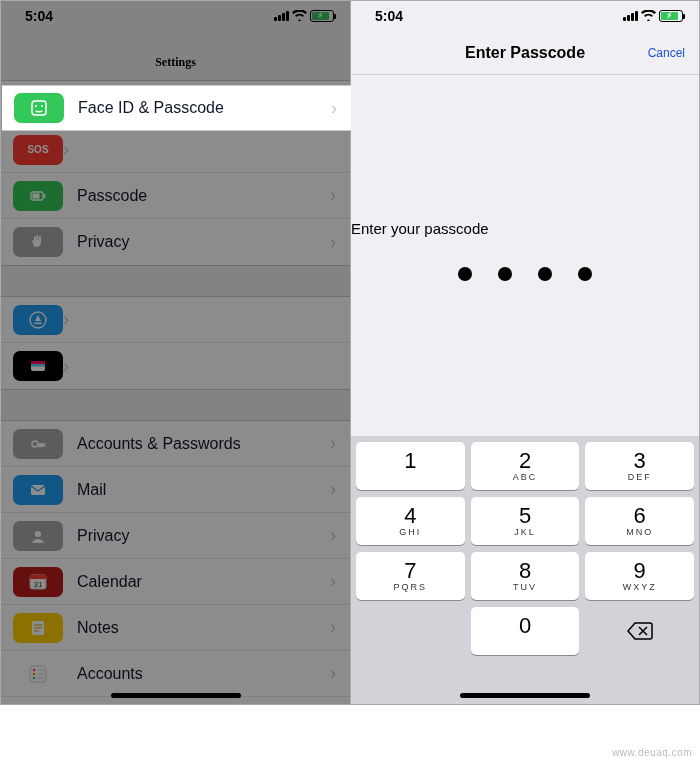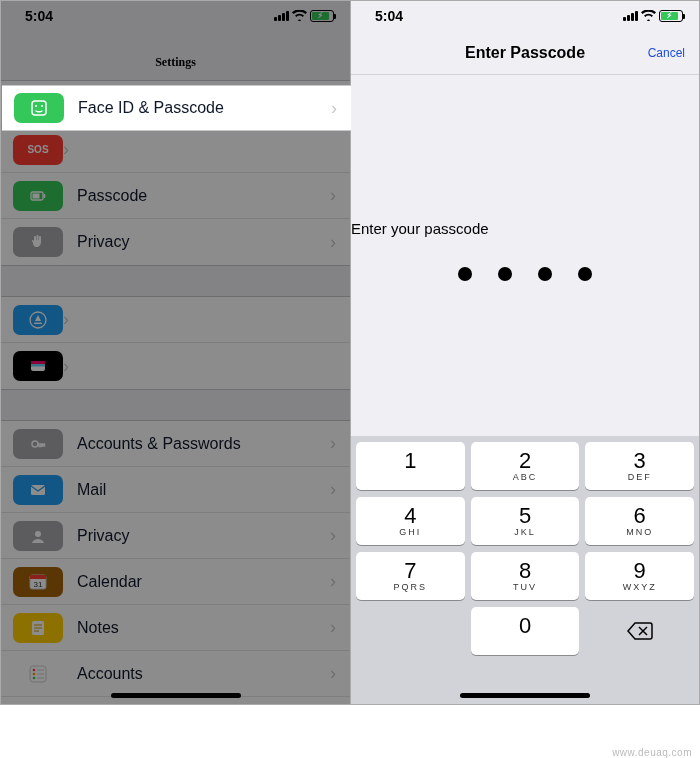--- a/index.html
+++ b/index.html
@@ -176,21 +176,21 @@
               <g fill="#fff">
                 <circle cx="10" cy="8" r="3"></circle>
                 <path d="M4 17c1-3 4-4 6-4s5 1 6 4z"></path>
               </g>
             </svg>
           </span>
           <span class="rlabel">Privacy</span>
           <span class="chev">›</span>
         </div>
         <div class="row">
-          <span class="icon" style="background:#a16207">
+          <span class="icon" style="background:#b91c1c">
             <svg width="20" height="20" viewBox="0 0 20 20">
               <rect x="2" y="3" width="16" height="14" rx="2" fill="#fff" stroke="#ccc"></rect>
               <rect x="2" y="3" width="16" height="4" fill="#ff3b30"></rect>
               <text x="10" y="15" font-size="8" text-anchor="middle" fill="#333">31</text>
             </svg>
           </span>
           <span class="rlabel">Calendar</span>
           <span class="chev">›</span>
         </div>
         <div class="row">

